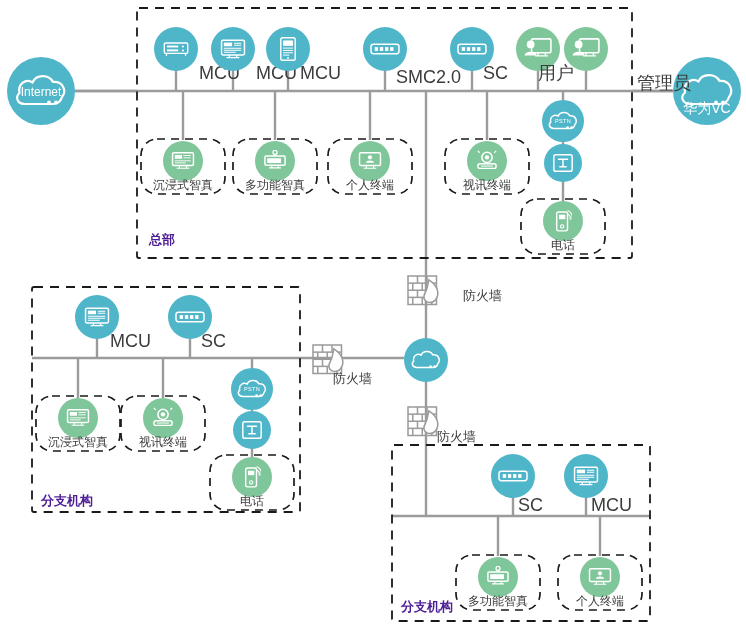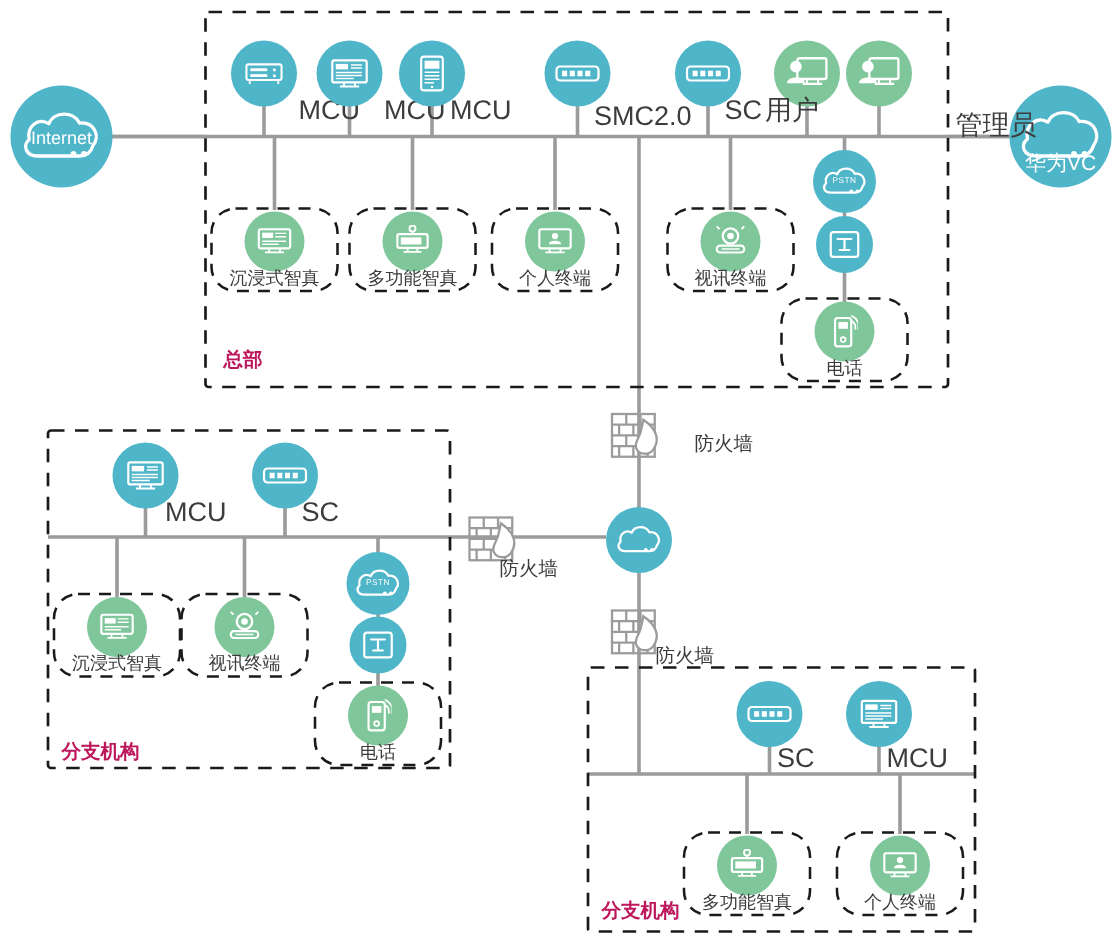--- a/index.html
+++ b/index.html
@@ -8,21 +8,21 @@
   #stage svg.layer{position:absolute;left:0;top:0;width:746px;height:629px;}
 
   .node{position:absolute;transform:translate(-50%,-50%);border-radius:50%;
         display:flex;align-items:center;justify-content:center;}
   .node.blue{background:#4FB5C9;}
   .node.green{background:#80C69B;}
   .node svg{display:block;}
 
   .nlabel{position:absolute;transform:translate(-50%,0);white-space:nowrap;
           color:#3c3c3c;font-size:18px;line-height:14px;}
-  .zonelabel{position:absolute;font-weight:bold;font-size:13px;color:#be185d;white-space:nowrap;}
+  .zonelabel{position:absolute;font-weight:bold;font-size:13px;color:#4c1d95;white-space:nowrap;}
   .fwlabel{position:absolute;font-size:13px;color:#3c3c3c;white-space:nowrap;}
   .cloudtext{position:absolute;transform:translate(-50%,-50%);color:#ffffff;
              white-space:nowrap;text-align:right;pointer-events:none;}
 </style>
 </head>
 <body>
 
 <div id="stage">
 
   <svg class="layer" viewBox="0 0 746 629">
@@ -267,21 +267,21 @@
   <div class="nlabel" style="left:483px;top:66px;transform:translate(0,0);">SC</div>
 
   <div class="node green" style="left:538px;top:49px;width:44px;height:44px;">
     <svg width="30" height="24" viewBox="0 0 32 26">
       <rect x="9" y="2" width="21" height="15" rx="1.5" fill="none" stroke="#ffffff" stroke-width="1.7"></rect>
       <path d="M16 17 v3 M24 17 v3 M13 20.5 h14" stroke="#ffffff" stroke-width="1.5" fill="none"></path>
       <circle cx="8" cy="8" r="4.2" fill="#ffffff"></circle>
       <path d="M1.5 20 C1.5 14.5, 14.5 14.5, 14.5 20 Z" fill="#ffffff"></path>
     </svg>
   </div>
-  <div class="nlabel" style="left:510px;top:66px;transform:translate(0,0);">用户</div>
+  <div class="nlabel" style="left:538px;top:66px;transform:translate(0,0);">用户</div>
 
   <div class="node green" style="left:586px;top:49px;width:44px;height:44px;">
     <svg width="30" height="24" viewBox="0 0 32 26">
       <rect x="9" y="2" width="21" height="15" rx="1.5" fill="none" stroke="#ffffff" stroke-width="1.7"></rect>
       <path d="M16 17 v3 M24 17 v3 M13 20.5 h14" stroke="#ffffff" stroke-width="1.5" fill="none"></path>
       <circle cx="8" cy="8" r="4.2" fill="#ffffff"></circle>
       <path d="M1.5 20 C1.5 14.5, 14.5 14.5, 14.5 20 Z" fill="#ffffff"></path>
     </svg>
   </div>
   <div class="nlabel" style="left:589px;top:76px;transform:translate(0,0);margin-left:48px;">管理员</div>

